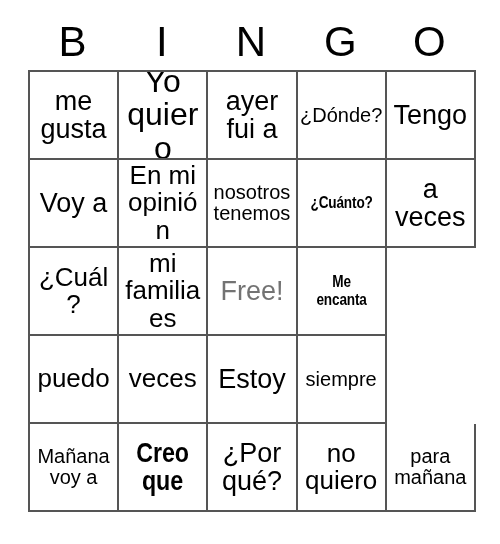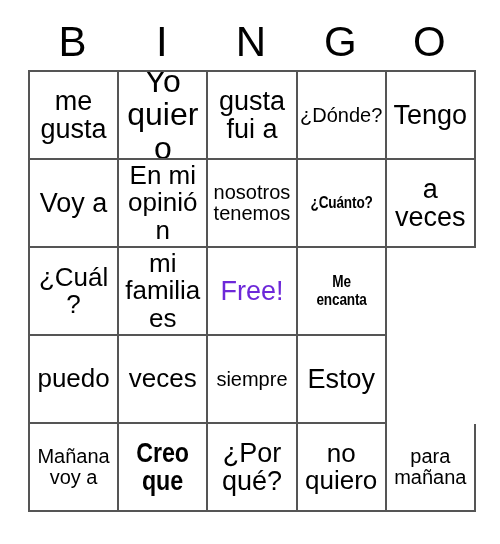--- a/index.html
+++ b/index.html
@@ -114,21 +114,21 @@
   <div class="grid">
 
     <div class="grid-row">
       <div class="cell">
           <span class="txt s-xl">me gusta</span>
         </div>
       <div class="cell">
           <span class="txt s-lg">Yo quiero</span>
         </div>
       <div class="cell">
-          <span class="txt s-xl">gusta fui a</span>
+          <span class="txt s-xl">ayer fui a</span>
         </div>
       <div class="cell">
           <span class="txt s-sm">¿Dónde?</span>
         </div>
       <div class="cell">
           <span class="txt s-xl">Tengo</span>
         </div>
     </div>
 
     <div class="grid-row">
@@ -150,39 +150,39 @@
     </div>
 
     <div class="grid-row">
       <div class="cell">
           <span class="txt s-md">¿Cuál?</span>
         </div>
       <div class="cell">
           <span class="txt s-md">mi familia es</span>
         </div>
       <div class="cell">
-          <span class="txt free" style="color: #6d28d9;">Free!</span>
+          <span class="txt free" style="color: #737373;">Free!</span>
         </div>
       <div class="cell">
           <span class="txt bold-cond">Me encanta</span>
         </div>
     </div>
 
     <div class="grid-row">
       <div class="cell">
           <span class="txt s-md">puedo</span>
         </div>
       <div class="cell">
           <span class="txt s-md">veces</span>
         </div>
       <div class="cell">
+          <span class="txt s-xl">Estoy</span>
+        </div>
+      <div class="cell">
           <span class="txt s-sm">siempre</span>
-        </div>
-      <div class="cell">
-          <span class="txt s-xl">Estoy</span>
         </div>
     </div>
 
     <div class="grid-row">
       <div class="cell">
           <span class="txt s-sm">Mañana voy a</span>
         </div>
       <div class="cell">
           <span class="txt bold-cond-big">Creo que</span>
         </div>

